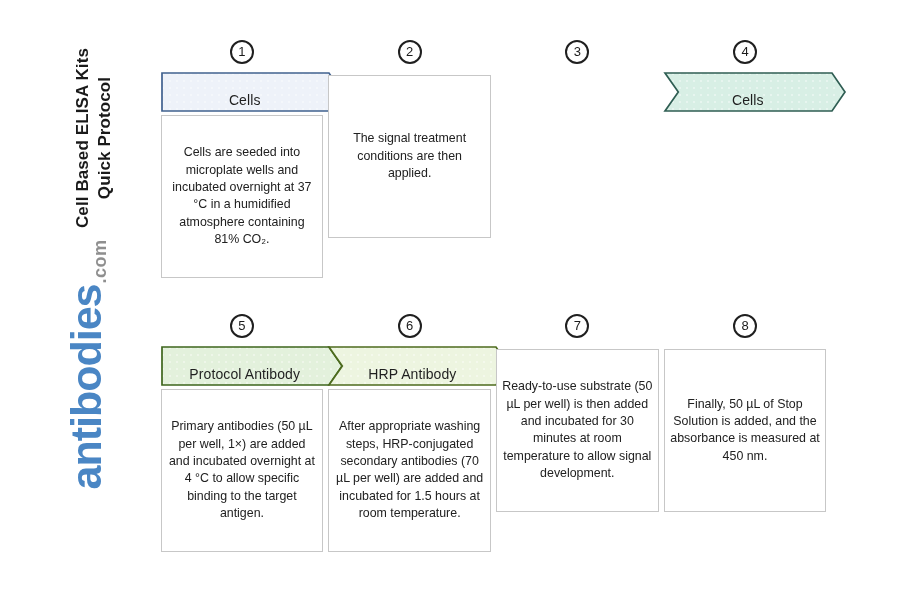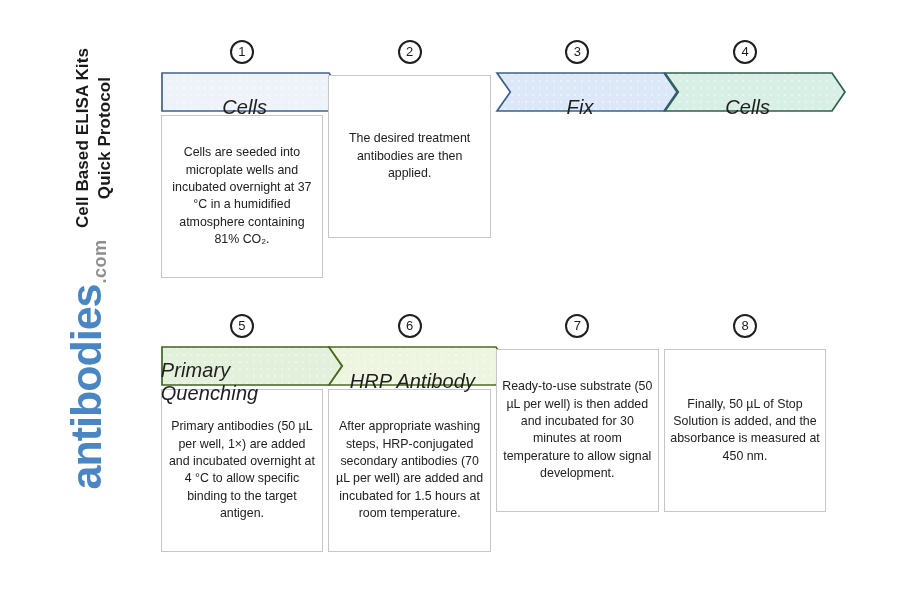--- a/index.html
+++ b/index.html
@@ -36,23 +36,23 @@
   .row-2{top:313.7px;}
   .cell{position:relative;display:flex;flex-direction:column;align-items:center;}
   .circle{
     width:20px;height:20px;border:2px solid var(--circle-border,#1f1f1f);border-radius:50%;
     background:#fff;display:flex;align-items:center;justify-content:center;
     font-size:13px;color:#1b1b1b;margin-bottom:8px;flex:0 0 auto;
   }
   .banner{position:relative;width:100%;height:40px;flex:0 0 auto;}
   .banner svg{position:absolute;left:0;top:0;overflow:visible;}
   .banner-label{
-    position:absolute;left:0;top:16px;width:168px;height:40px;
+    position:absolute;left:0;top:8px;width:168px;height:40px;
     display:flex;align-items:center;justify-content:center;
-    font-size:20px;color:var(--banner-text,#1f1f1f);letter-spacing:.1px;font-style:italic;
+    font-size:14px;color:var(--banner-text,#1f1f1f);letter-spacing:.1px;
   }
   .box{
     margin-top:3.3px;width:162.5px;height:163px;box-sizing:border-box;
     background:#fff;border:1px solid var(--box-border,#c7c7c7);
     display:flex;align-items:center;justify-content:center;
   }
   .box p{
     margin:0;padding:0 5px;text-align:center;
     font-size:12.4px;line-height:1.4;color:var(--text-color,#212121);
   }
@@ -96,34 +96,27 @@
     <div class="box">
       <p>Cells are seeded into microplate wells and incubated overnight at 37 °C in a humidified atmosphere containing 81% CO₂.</p>
     </div>
   </div>
 
   <div class="cell">
     <div class="circle">
       <span>2</span>
     </div>
     <div class="box">
-      <p>The desired treatment antibodies are then applied.</p>
+      <p>The signal treatment conditions are then applied.</p>
     </div>
   </div>
 
   <div class="cell">
     <div class="circle">
       <span>3</span>
-    </div>
-    <div class="banner">
-      <svg width="182" height="40" viewBox="0 0 182 40">
-        <polygon stroke="none" points="1,1 168,1 181,20 168,39 1,39 14.3,20" fill="#dce8f7"></polygon>
-        <polygon fill="url(#dot-pattern)" stroke-width="1.7" points="1,1 168,1 181,20 168,39 1,39 14.3,20" stroke="#3a628f"></polygon>
-      </svg>
-      <div class="banner-label">Fix</div>
     </div>
   </div>
 
   <div class="cell">
     <div class="circle">
       <span>4</span>
     </div>
     <div class="banner">
       <svg width="182" height="40" viewBox="0 0 182 40">
         <polygon stroke="none" points="1,1 168,1 181,20 168,39 1,39 14.3,20" fill="#d8efe5"></polygon>
@@ -136,21 +129,21 @@
   <div class="row row-2" id="row2">
   <div class="cell">
     <div class="circle">
       <span>5</span>
     </div>
     <div class="banner">
       <svg width="182" height="40" viewBox="0 0 182 40">
         <polygon stroke="none" points="1,1 168,1 181,20 168,39 1,39" fill="#e3f1dc"></polygon>
         <polygon fill="url(#dot-pattern)" stroke-width="1.7" points="1,1 168,1 181,20 168,39 1,39" stroke="#3e661d"></polygon>
       </svg>
-      <div class="banner-label">Primary Quenching</div>
+      <div class="banner-label">Protocol Antibody</div>
     </div>
     <div class="box">
       <p>Primary antibodies (50 µL per well, 1×) are added and incubated overnight at 4 °C to allow specific binding to the target antigen.</p>
     </div>
   </div>
 
   <div class="cell">
     <div class="circle">
       <span>6</span>
     </div>

